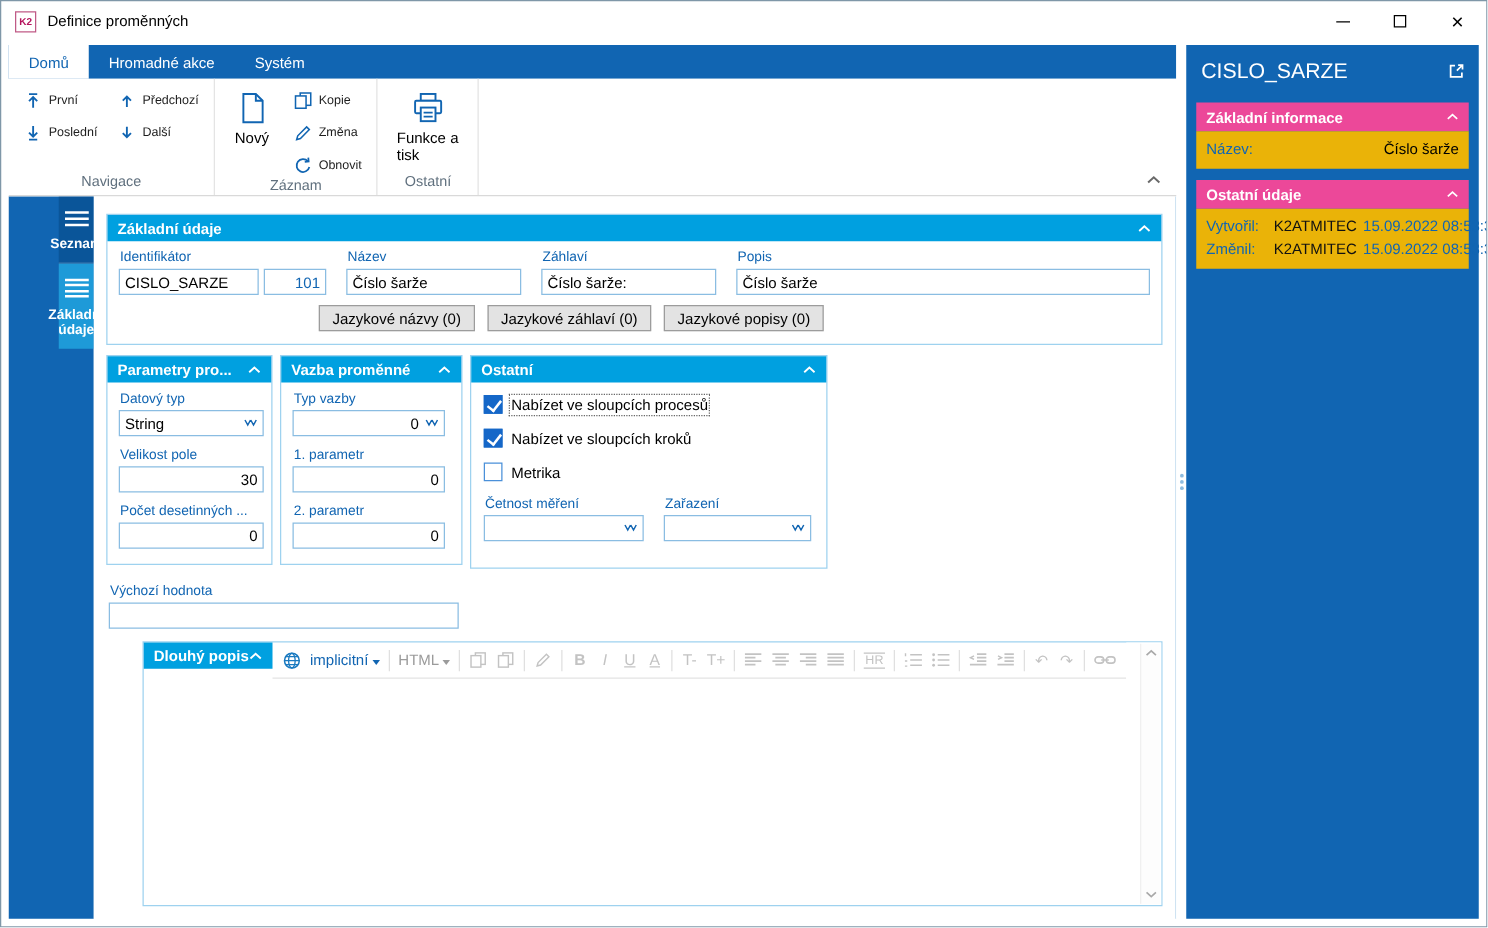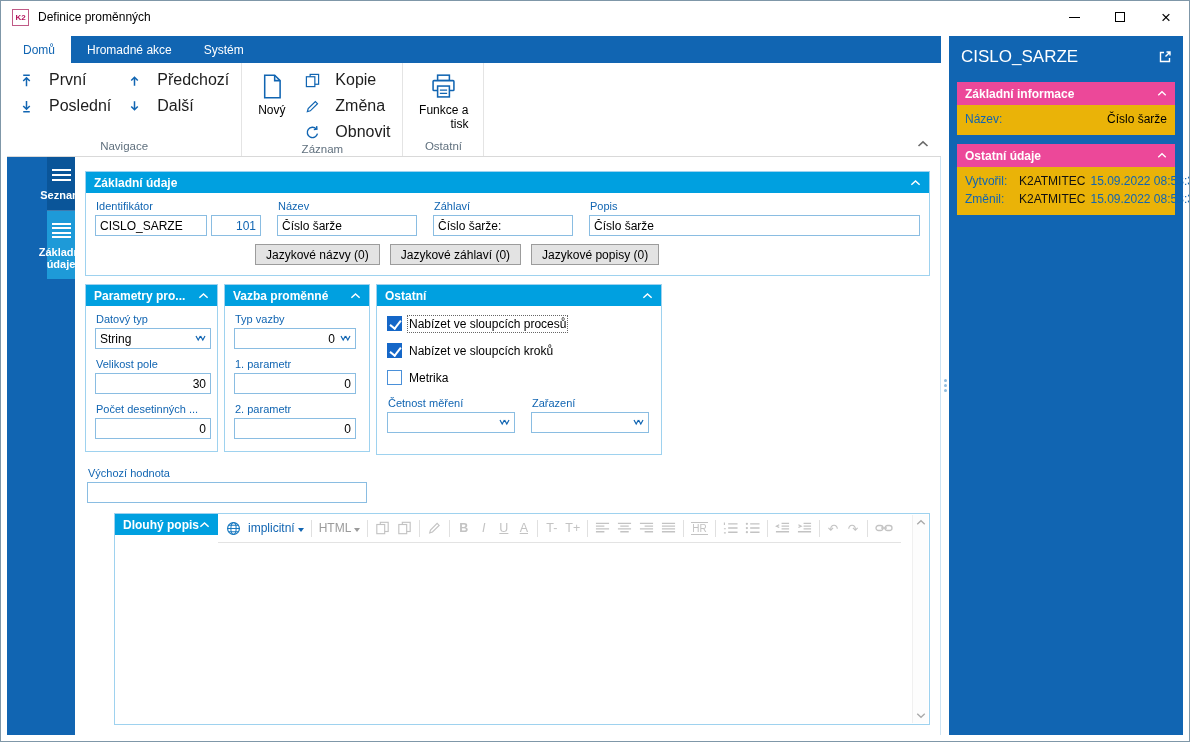--- a/index.html
+++ b/index.html
@@ -25,23 +25,23 @@
   .tabbar { height:27px; background:#1165b2; display:flex; align-items:stretch; flex:0 0 auto; }
   .tab { padding:0 16px; color:#fff; display:flex; align-items:center; font-size:12px; }
   .tab.active { background:#fff; color:#1165b2; }
 
   
   .ribbon { height:94px; background:#fff; border-bottom:1px solid #d9d9d9; display:flex; flex:0 0 auto; position:relative; }
   .rgroup { display:flex; flex-direction:column; border-right:1px solid #e4e4e4; }
   .rgroup-body { flex:1; display:flex; padding:6px 9px 0; gap:10px; }
   .rgroup-label { text-align:center; color:#60707e; font-size:11.5px; padding:0 6px 4px; }
   .rcol { display:flex; flex-direction:column; gap:4px; }
-  .sbtn { display:flex; align-items:center; gap:15px; height:22px; padding:0 3px; font-size:16px; color:#1d1d1d; cursor:default; }
+  .sbtn { display:flex; align-items:center; gap:5px; height:22px; padding:0 3px; font-size:10px; color:#1d1d1d; cursor:default; }
   .ric { width:15px; height:15px; color:#1165b2; flex:0 0 auto; }
-  .bbtn { display:flex; flex-direction:column; align-items:center; padding:3px 6px 0; gap:3px; font-size:12px; text-align:right; line-height:1.15; cursor:default; }
+  .bbtn { display:flex; flex-direction:column; align-items:center; padding:3px 6px 0; gap:3px; font-size:12px; text-align:left; line-height:1.15; cursor:default; }
   .bbtn.wide { width:62px; }
   .bic { width:29px; height:29px; color:#1165b2; }
   .ribbon-rest { flex:1; position:relative; }
   .ribbon-collapse { position:absolute; right:12px; bottom:8px; width:12px; height:8px; color:#6a6a6a; }
 
   
   .workspace { flex:1; display:flex; min-height:0; }
   .nav-sidebar { width:68px; background:#1165b2; flex:0 0 auto; display:flex; flex-direction:column;padding-left:40px; }
   .nav-item { display:flex; flex-direction:column; align-items:center; color:#fff; gap:5px; font-size:11px; font-weight:bold; text-align:center; padding:9px 2px; cursor:default; }
   .nav-item.first { background:#0a5599; border-bottom:1px solid rgba(255,255,255,.22); }

